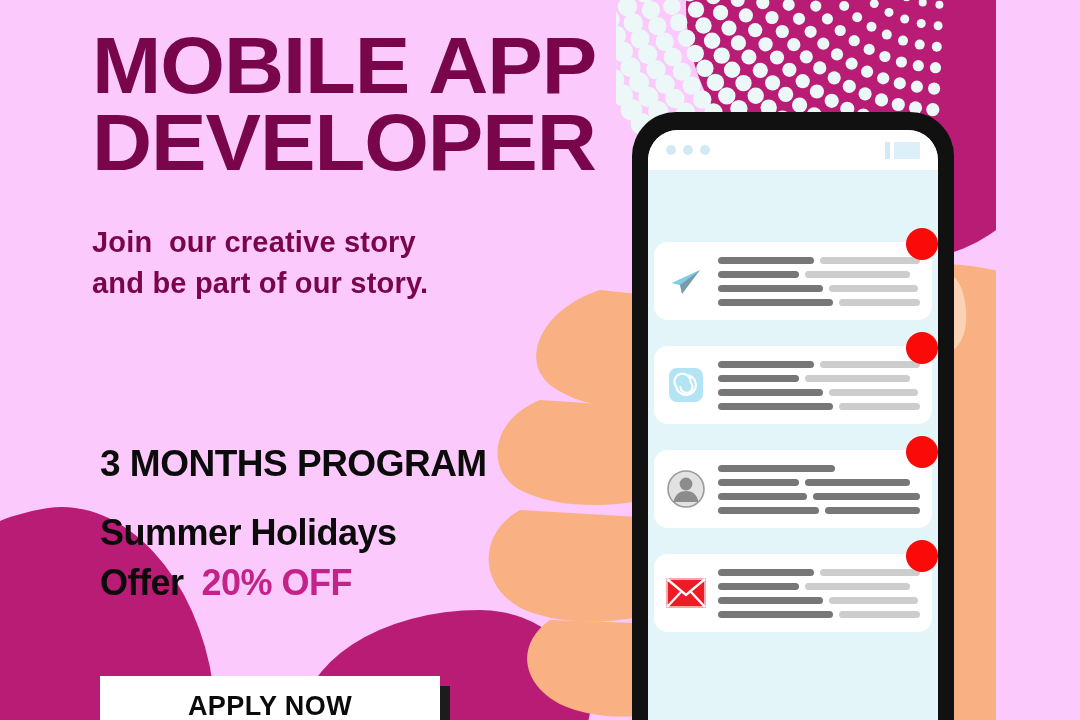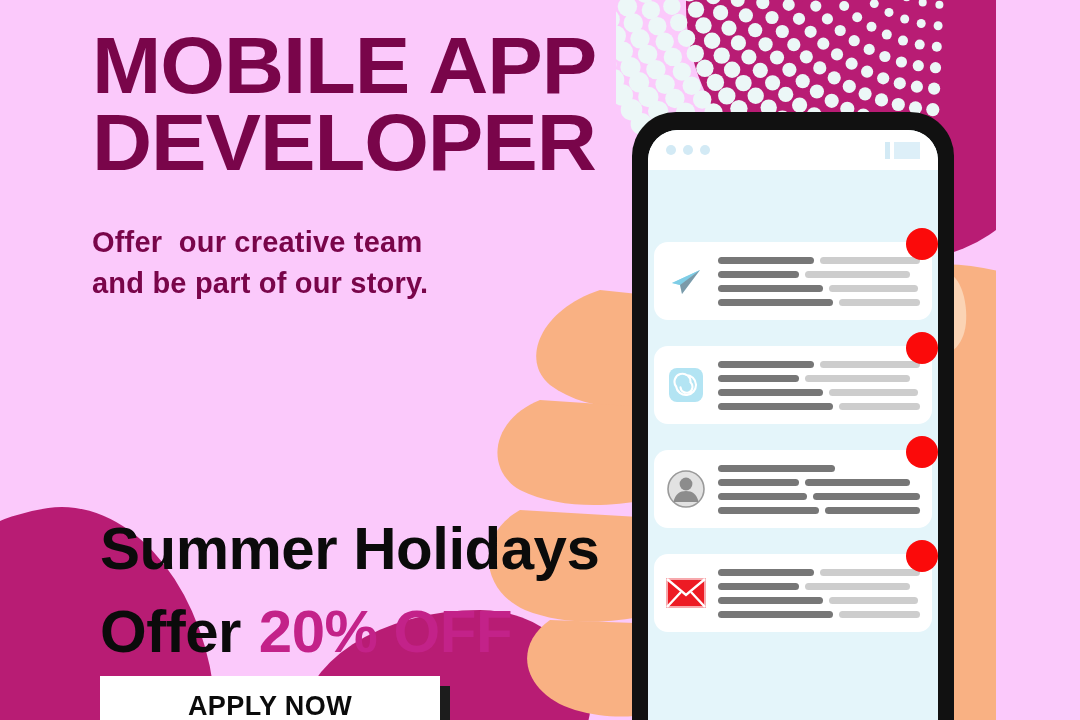--- a/index.html
+++ b/index.html
@@ -83,21 +83,21 @@
     position:absolute;
     left:100px; top:443px;
     font-size:37px;
     font-weight:bold;
     color:#0b0b0b;
     letter-spacing:-0.5px;
   }
   .offer {
     position:absolute;
     left:100px; top:508px;
-    font-size:60px;
+    font-size:36px;
     font-weight:bold;
     color:#0b0b0b;
     line-height:1.38;
     letter-spacing:-0.5px;
   }
   .offer .pct {
     color:#c32289;
     margin-left:18px;
     text-align:right;
   }
@@ -728,24 +728,25 @@
           </div>
         </div>
     </div>
   </div>
 
   <div class="content">
     <div class="headline">
       <div>MOBILE APP</div>
       <div>DEVELOPER</div>
     </div>
-    <div class="subhead">Offer  our creative team
+    <div class="subhead">Join  our creative story
 and be part of our story.</div>
   </div>
 
+  <div class="program">3 MONTHS PROGRAM</div>
 
   <div class="offer">
     <span id="offer-main">Summer Holidays<br>Offer</span><span class="pct">20% OFF</span>
   </div>
 
   <div class="apply-shadow"></div>
   <div class="apply-btn">APPLY NOW</div>
 
 </div>
 

